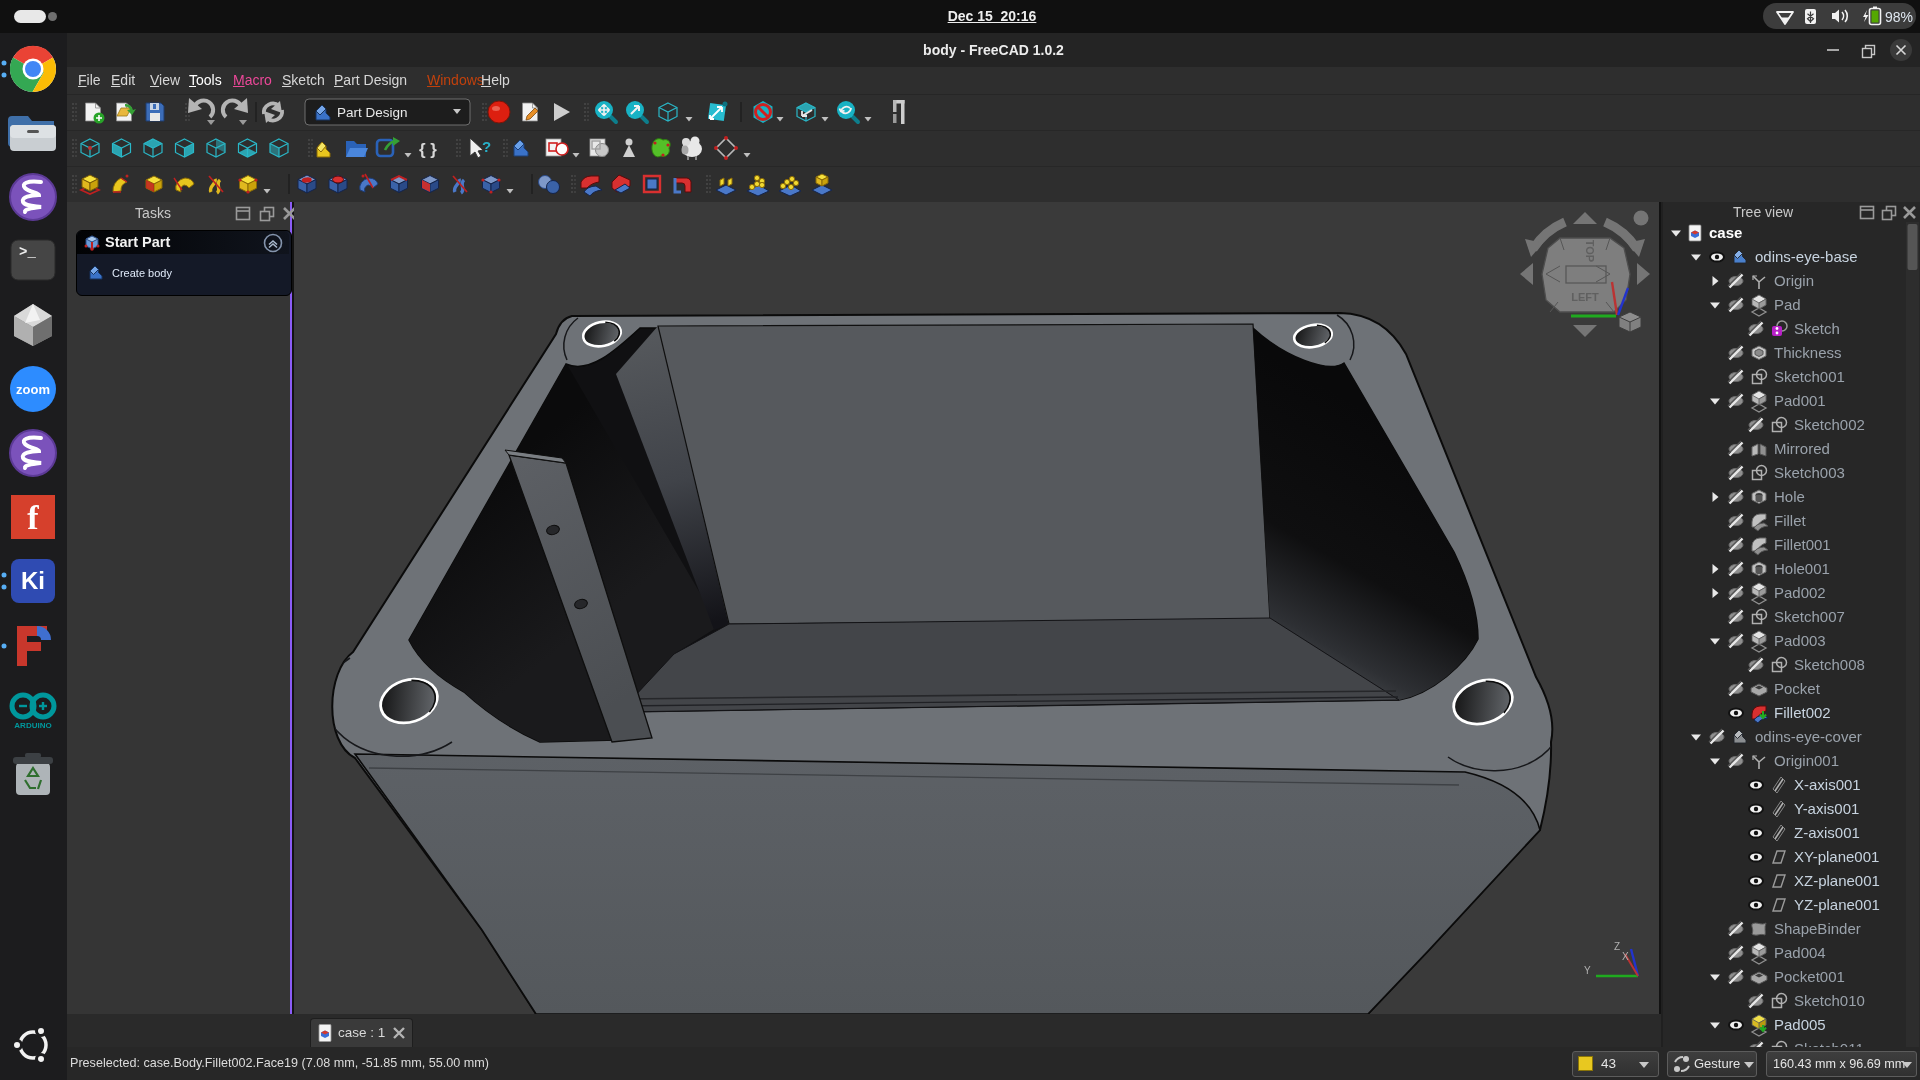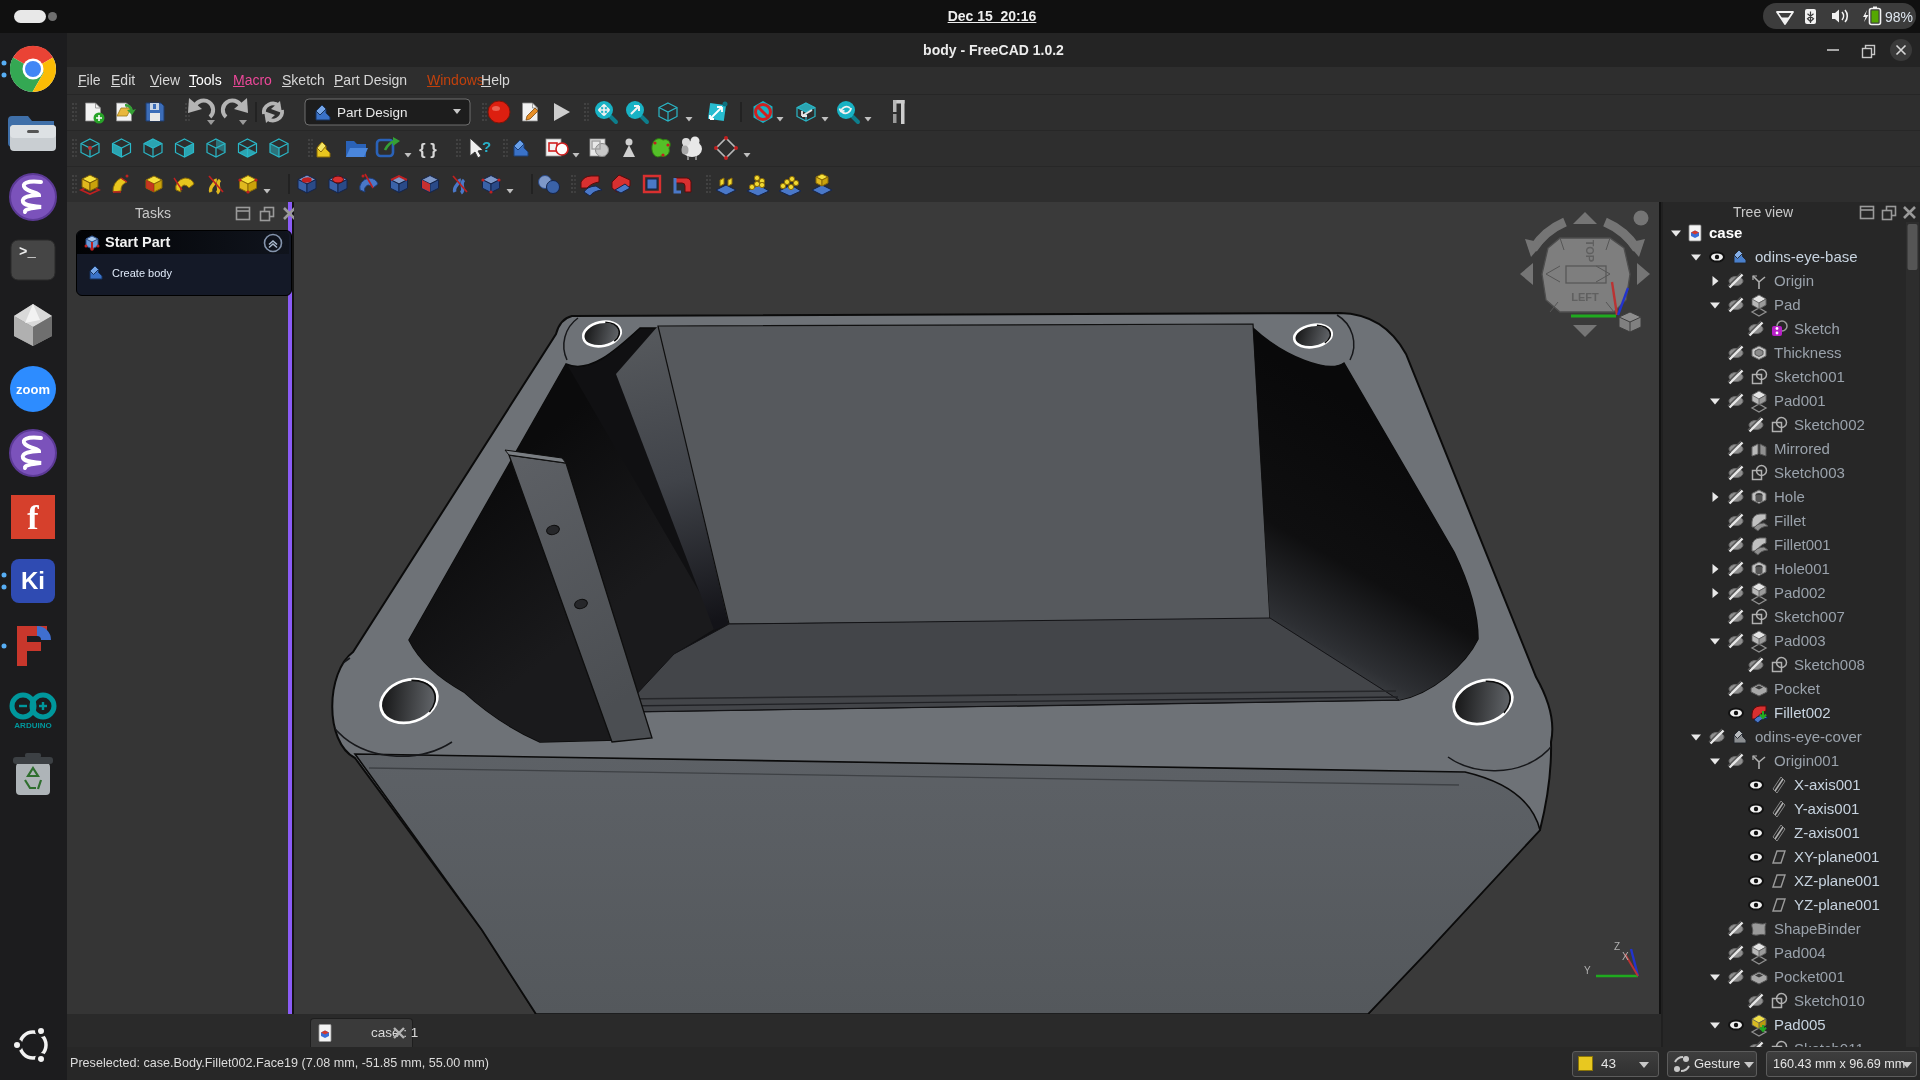--- a/index.html
+++ b/index.html
@@ -572,21 +572,21 @@
     </g>
     <g transform="translate(755,90)">
       <polygon points="-10,6 0,1 10,6 0,11" fill="#4a78c8" stroke="#14244a"></polygon>
       <g transform="translate(0,-4)">
         <polygon points="0,-6 6,-3.0 0,0 -6,-3.0" fill="#f6e03c" stroke="#8a6a06" stroke-width="1"></polygon>
         <polygon points="-6,-3.0 0,0 0,6 -6,3.0" fill="#e0b81e" stroke="#8a6a06" stroke-width="1"></polygon>
         <polygon points="6,-3.0 0,0 0,6 6,3.0" fill="#caa20a" stroke="#8a6a06" stroke-width="1"></polygon>
       </g>
     </g>
   </svg>
-<div class="abs" style="left:67px;top:202px;width:225px;height:812px;background:#353535;border-right:4px solid #8b5cf6;box-sizing:border-box;">
+<div class="abs" style="left:67px;top:202px;width:225px;height:812px;background:#353535;border-right:2px solid #8b5cf6;box-sizing:border-box;">
     <div class="abs" style="left:0;top:0;width:172px;height:23px;color:#c9c9c9;font-size:14px;text-align:center;line-height:22px;">Tasks</div>
     <svg class="abs" style="left:168px;top:4px;" width="70" height="16" viewBox="0 0 70 16">
  <rect x="1.5" y="1.5" width="13" height="12" fill="none" stroke="#9a9a9a" stroke-width="1.6"></rect>
       <line x1="1.5" y1="5" x2="14.5" y2="5" stroke="#9a9a9a" stroke-width="1.6"></line>
  <rect x="29.5" y="1.5" width="9" height="9" fill="none" stroke="#9a9a9a" stroke-width="1.6"></rect>
       <rect x="25.5" y="5.5" width="9" height="9" fill="#353535" stroke="#9a9a9a" stroke-width="1.6"></rect>
  <path d="M49 2 l11 11 M60 2 l-11 11" stroke="#9a9a9a" stroke-width="2.6"></path>
 </svg>
     <div class="abs" style="left:9px;top:28px;width:214px;height:64px;border-radius:6px;background:#141927;border:1px solid #000;"></div>
     <div class="abs" style="left:10px;top:29px;width:212px;height:23px;border-radius:5px 5px 0 0;background:linear-gradient(90deg,#020305,#10141d);"></div>
@@ -1076,21 +1076,21 @@
     </g>
     <text x="131" y="852" font-size="15" fill="#9aa2ab" font-weight="normal">Sketch011</text>
   </svg>
 <div class="abs" style="left:67px;top:1014px;width:1594px;height:33px;background:#2a2a2a;"></div>
 <div class="abs" style="left:310px;top:1018px;width:103px;height:29px;background:#3a3a3a;border:1px solid #1e1e1e;border-bottom:none;border-radius:4px 4px 0 0;box-sizing:border-box;"></div>
 <svg class="abs" style="left:316px;top:1024px;" width="18" height="18" viewBox="0 0 18 18">
  <rect x="3" y="0.5" width="12" height="17" rx="1" fill="#f5f5f5" stroke="#999" stroke-width="0.8"></rect>
  <path d="M9 6.5 l4 2 v3.6 l-4 2 l-4 -2 v-3.6 Z" fill="#3a6fd8"></path>
  <path d="M9 6.5 l4 2 l-4 2 l-4 -2 Z" fill="#d43b2f"></path>
 </svg>
-<div class="abs" style="left:338px;top:1018px;height:29px;line-height:29px;color:#d9d9d9;font-size:13.5px;margin-left:33px;">case : 1</div>
+<div class="abs" style="left:338px;top:1018px;height:29px;line-height:29px;color:#d9d9d9;font-size:13.5px;">case : 1</div>
 <svg class="abs" style="left:390px;top:1024px;" width="18" height="18" viewBox="0 0 18 18">
  <path d="M4 4 l10 10 M14 4 l-10 10" stroke="#b4b4b4" stroke-width="2.4"></path>
   </svg>
 <div class="abs" style="left:67px;top:1047px;width:1853px;height:33px;background:#272727;"></div>
 <div class="abs" style="left:70px;top:1047px;height:33px;line-height:33px;color:#dcdcdc;font-size:12.6px;">Preselected: case.Body.Fillet002.Face19 (7.08 mm, -51.85 mm, 55.00 mm)</div>
 <div class="abs" style="left:1572px;width:87px;background:linear-gradient(#3e3e3e,#303030);border:1px solid #5c5c5c;border-radius:3px;box-sizing:border-box;height:26px;top:1051px;"></div>
 <div class="abs" style="left:1578px;top:1056px;width:15px;height:15px;background:#e8c820;border:1px solid #8a7408;box-sizing:border-box;"></div>
 <div class="abs" style="left:1601px;top:1051px;height:26px;line-height:26px;color:#e4e4e4;font-size:13.5px;">43</div>
 <svg class="abs" style="left:1638px;top:1061px;" width="12" height="8">
     <path d="M1 1 l10 0 l-5 6 Z" fill="#c8c8c8"></path>

